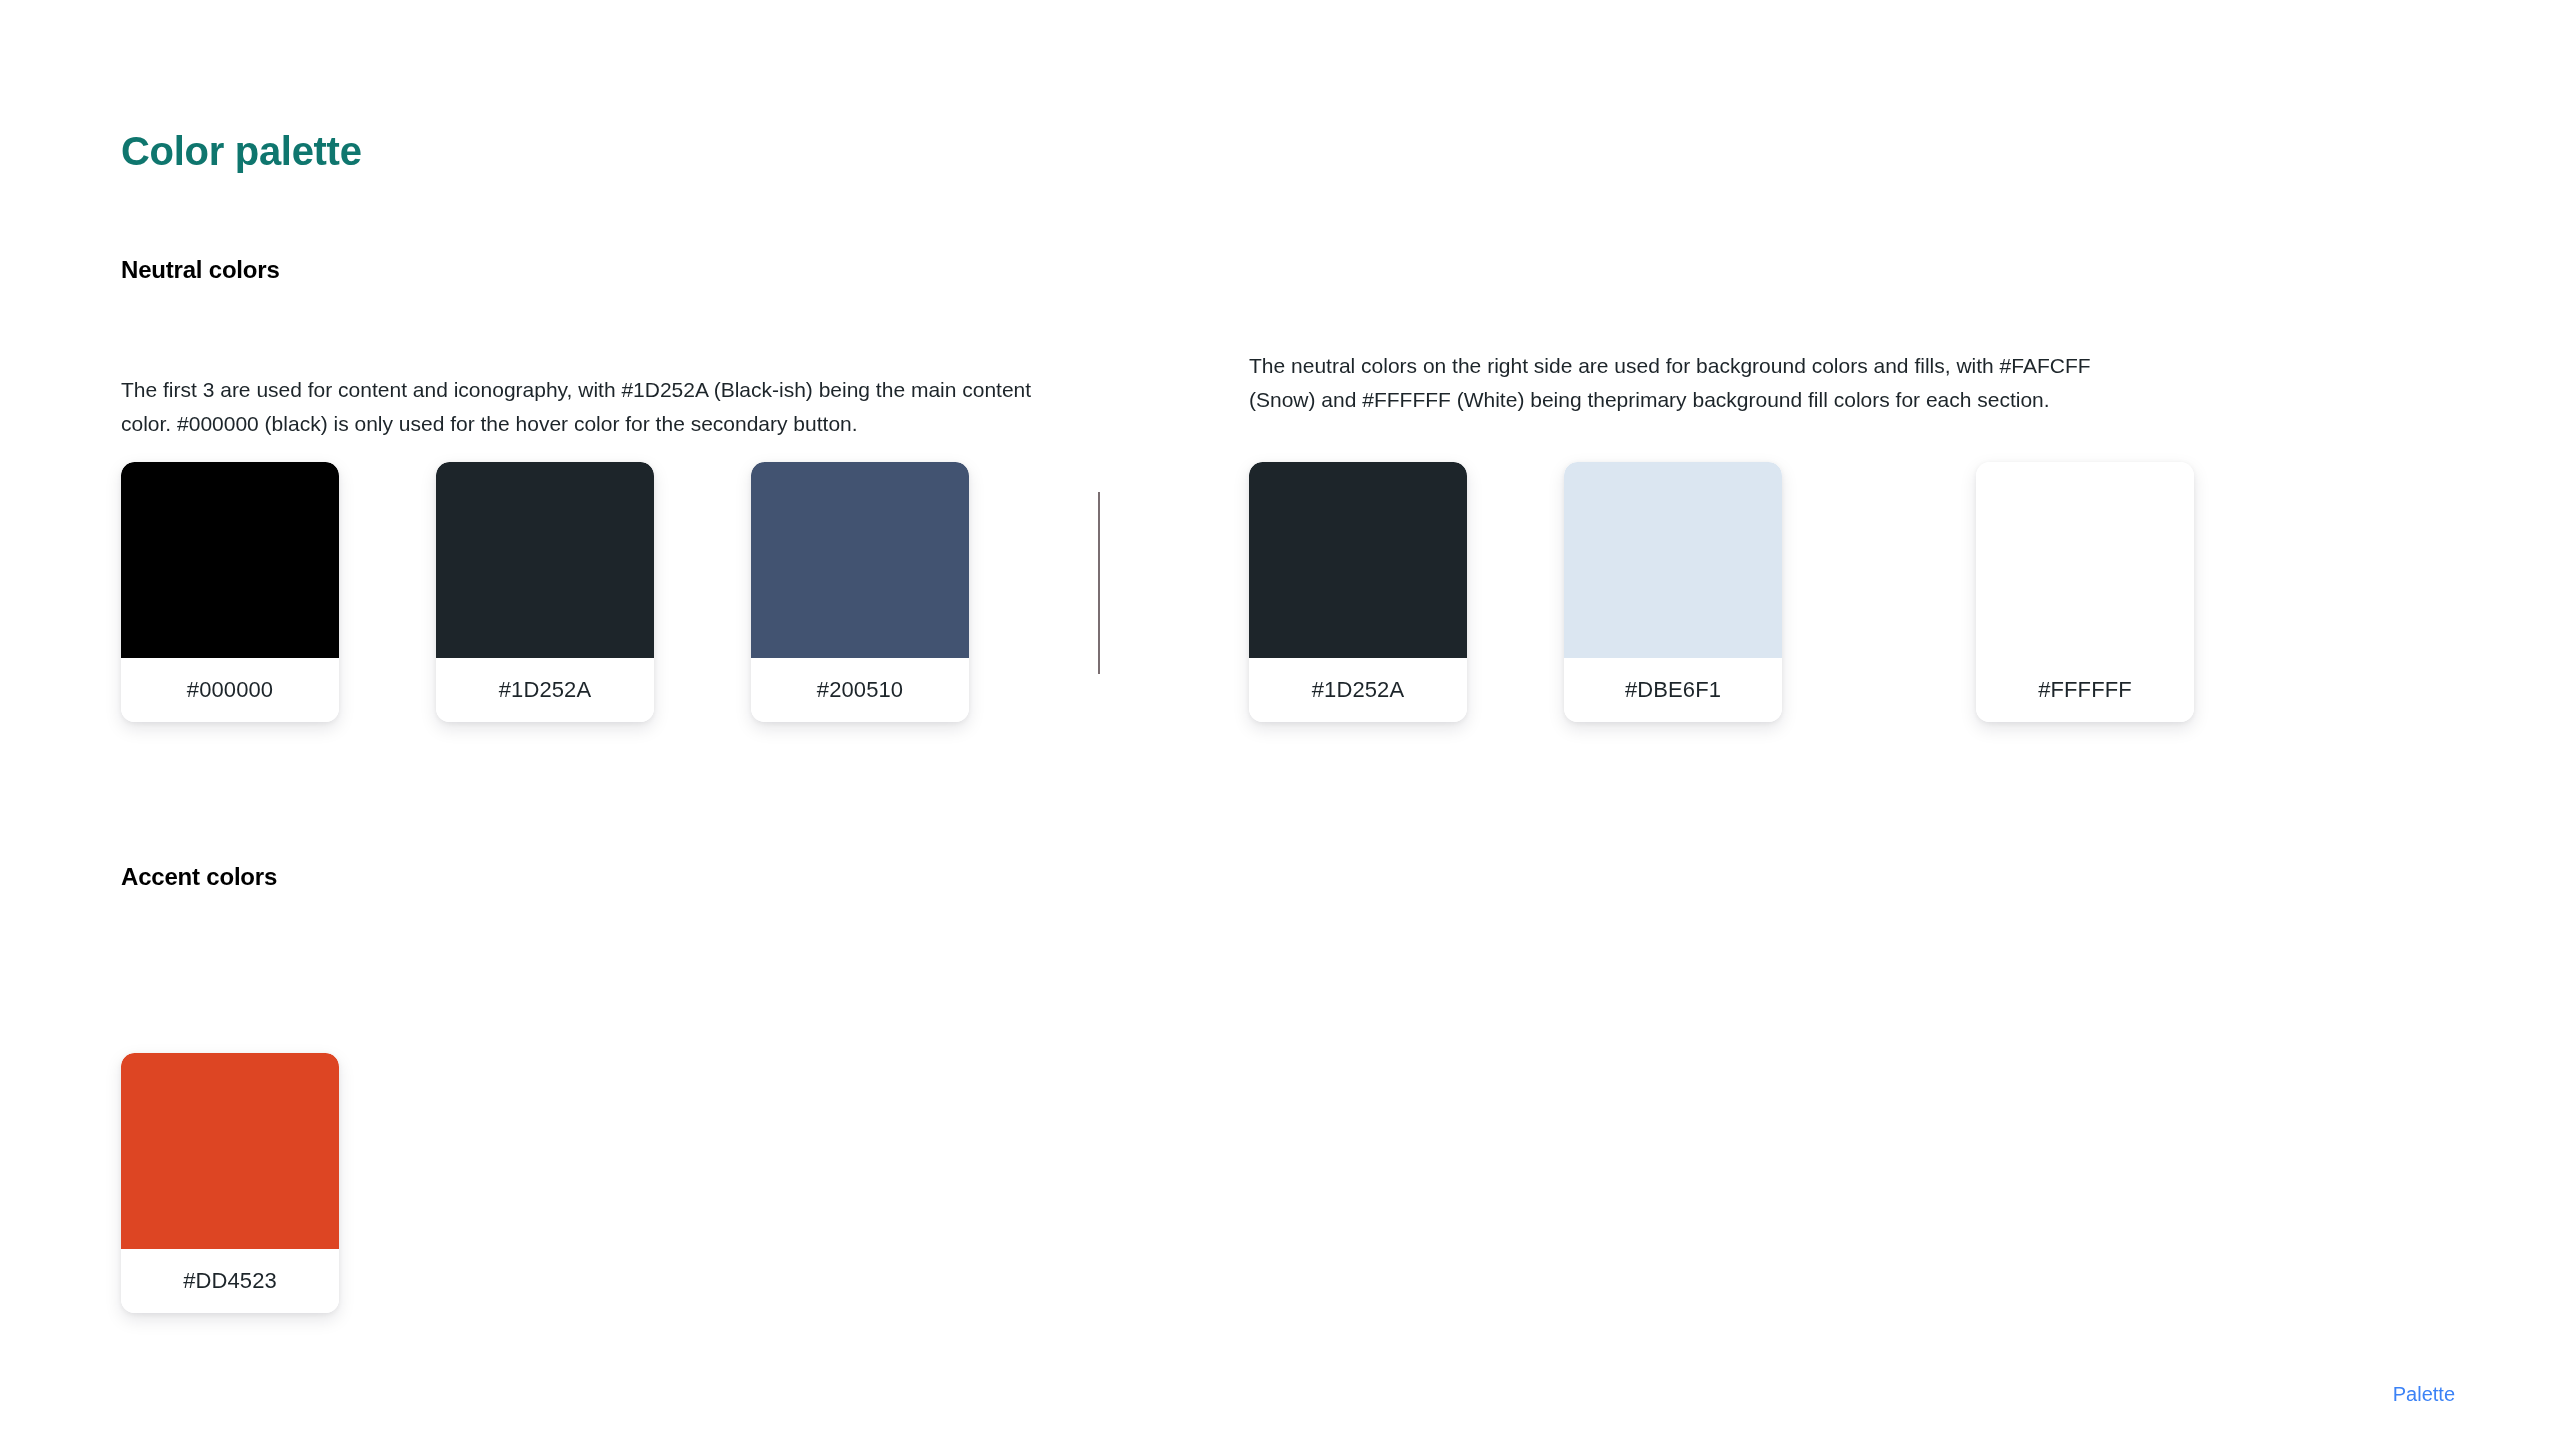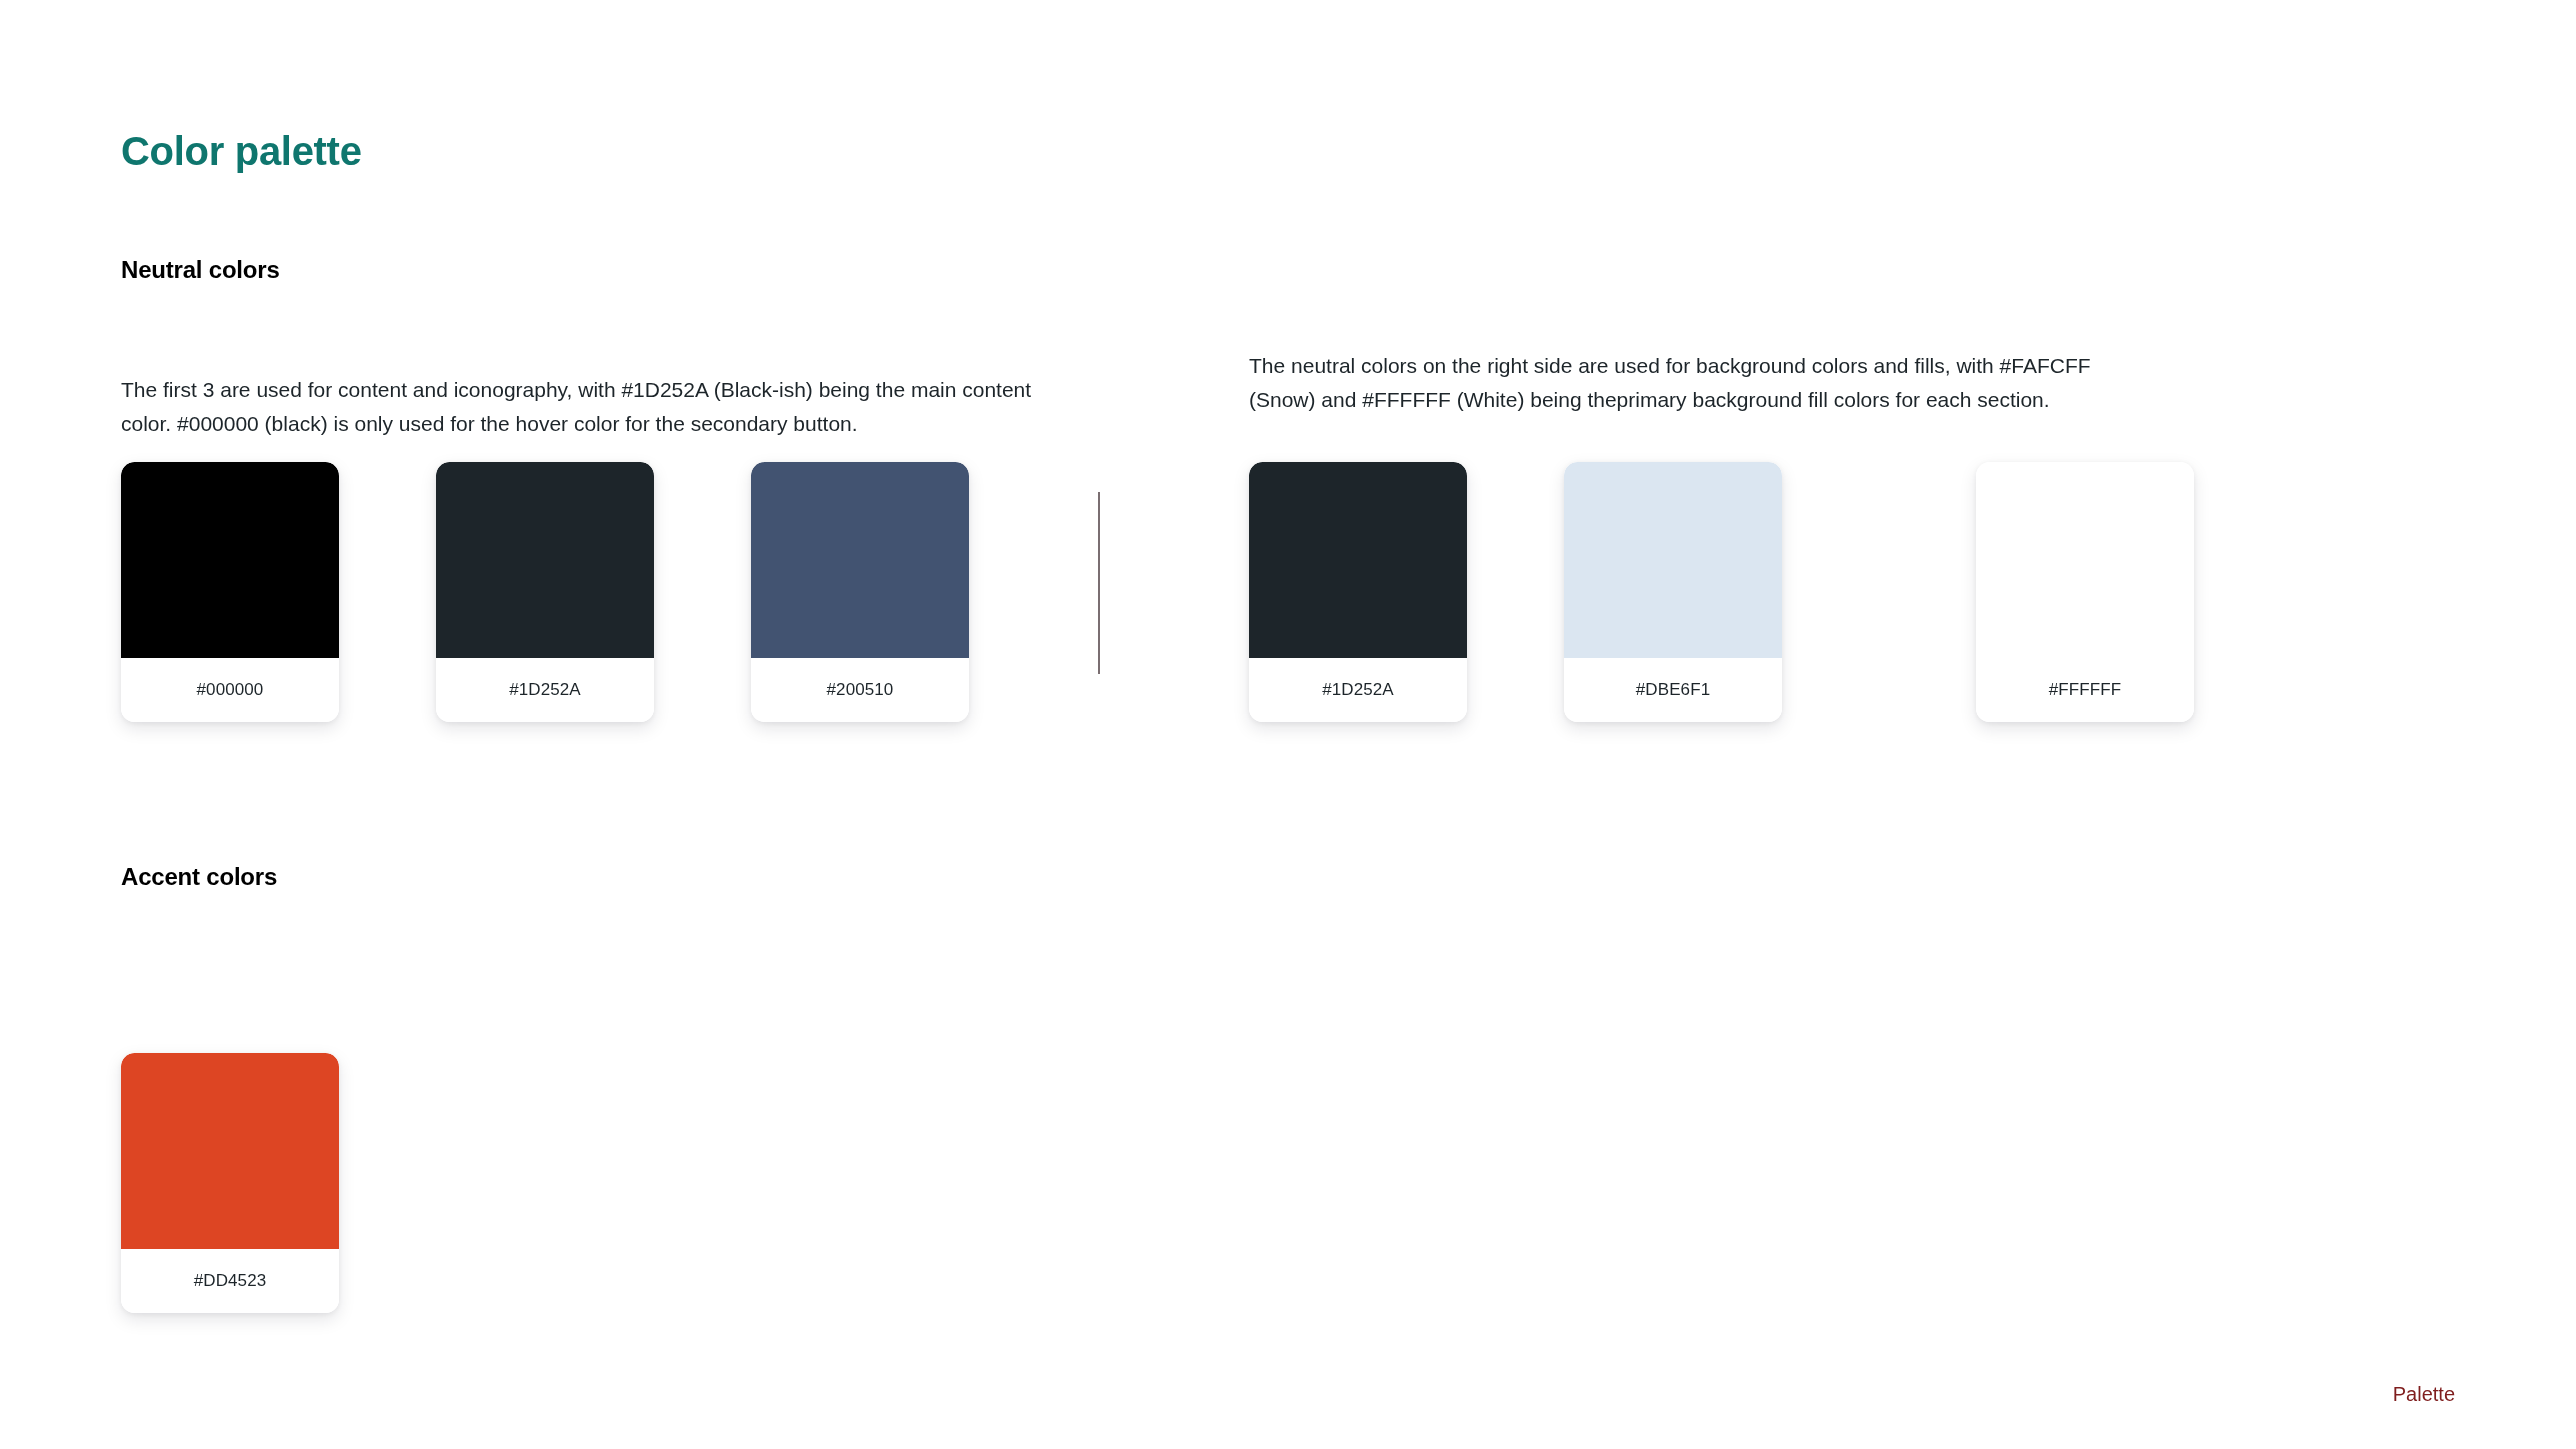--- a/index.html
+++ b/index.html
@@ -103,21 +103,21 @@
     height: 196px;
     width: 100%;
     border-top-left-radius: 13.4px;
     border-top-right-radius: 13.4px;
   }
   .swatch-label {
     height: 64px;
     display: flex;
     align-items: center;
     justify-content: center;
-    font-size: 17px;
+    font-size: 22px;
     font-weight: 400;
     color: #1D252A;
     letter-spacing: 0.1px;
     background: #ffffff;
   }
 
   
   .divider {
     position: absolute;
     left: 1098px;
@@ -126,21 +126,21 @@
     height: 182px;
     background: #7a6e71;
   }
 
   
   .footer-label {
     position: absolute;
     right: 121px;
     top: 1383px;
     font-size: 20px;
-    color: #7f1d1d;
+    color: #3b82f6;
     font-weight: 400;
     white-space: nowrap;
   }
 </style>
 </head>
 <body>
 
 <div class="page">
 
   <div class="page-title">Color palette</div>

